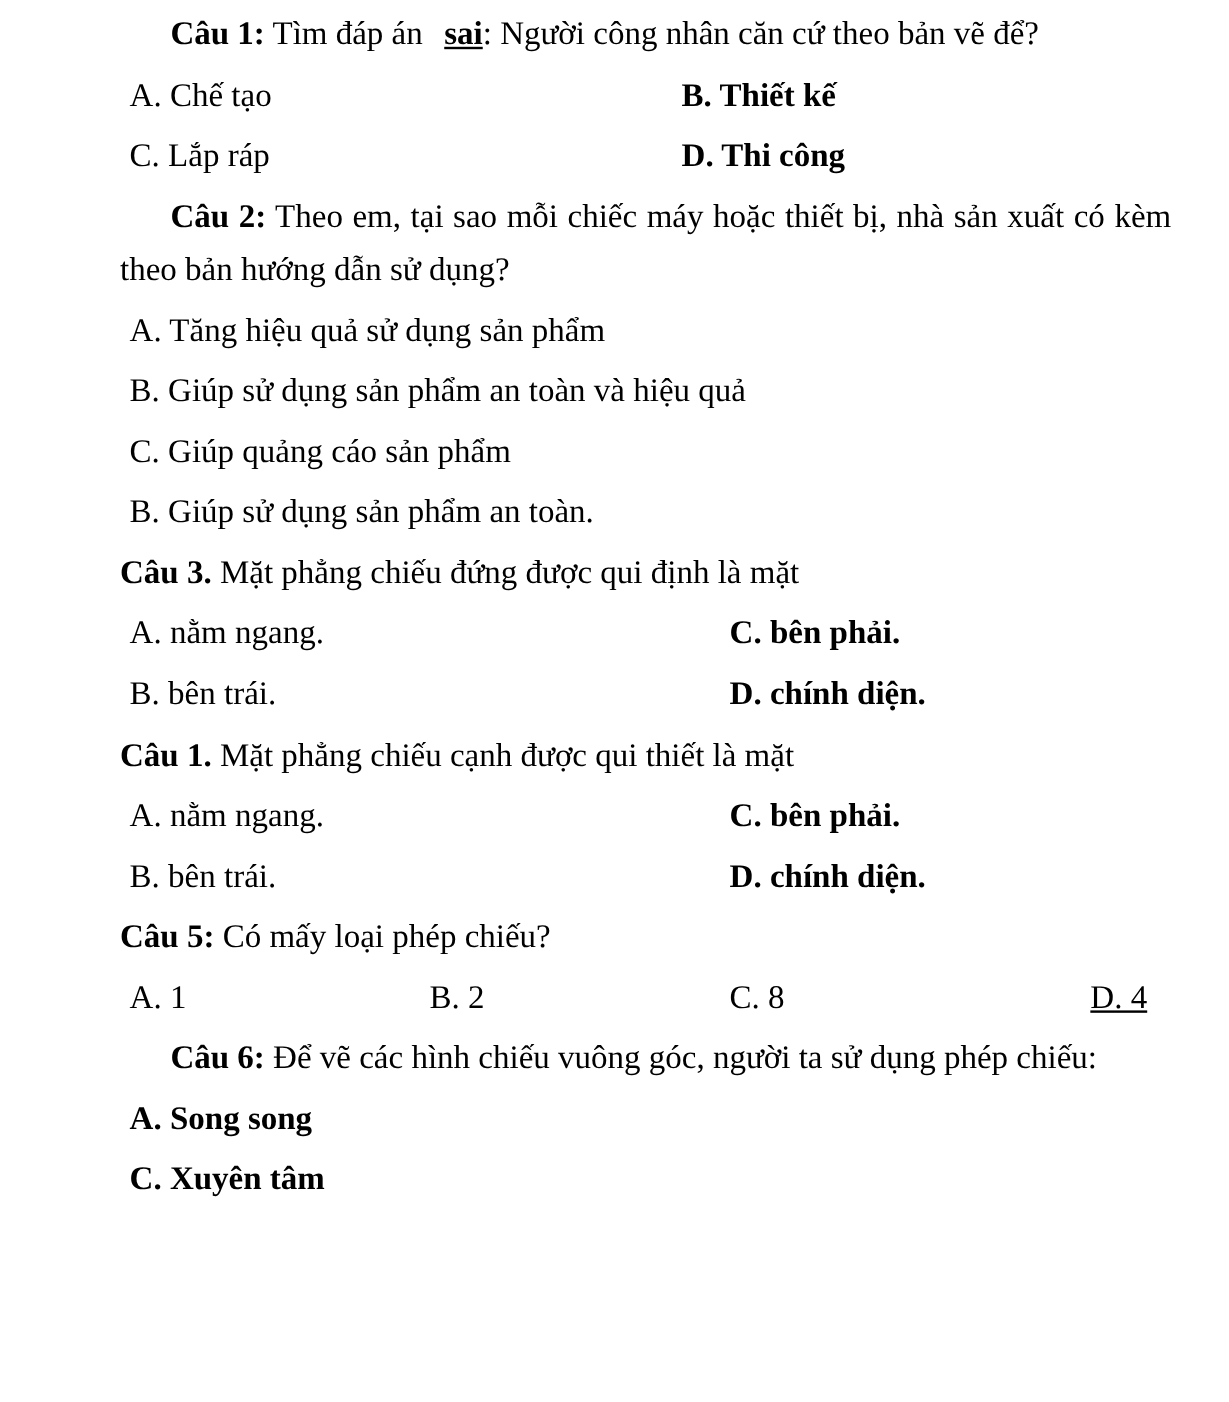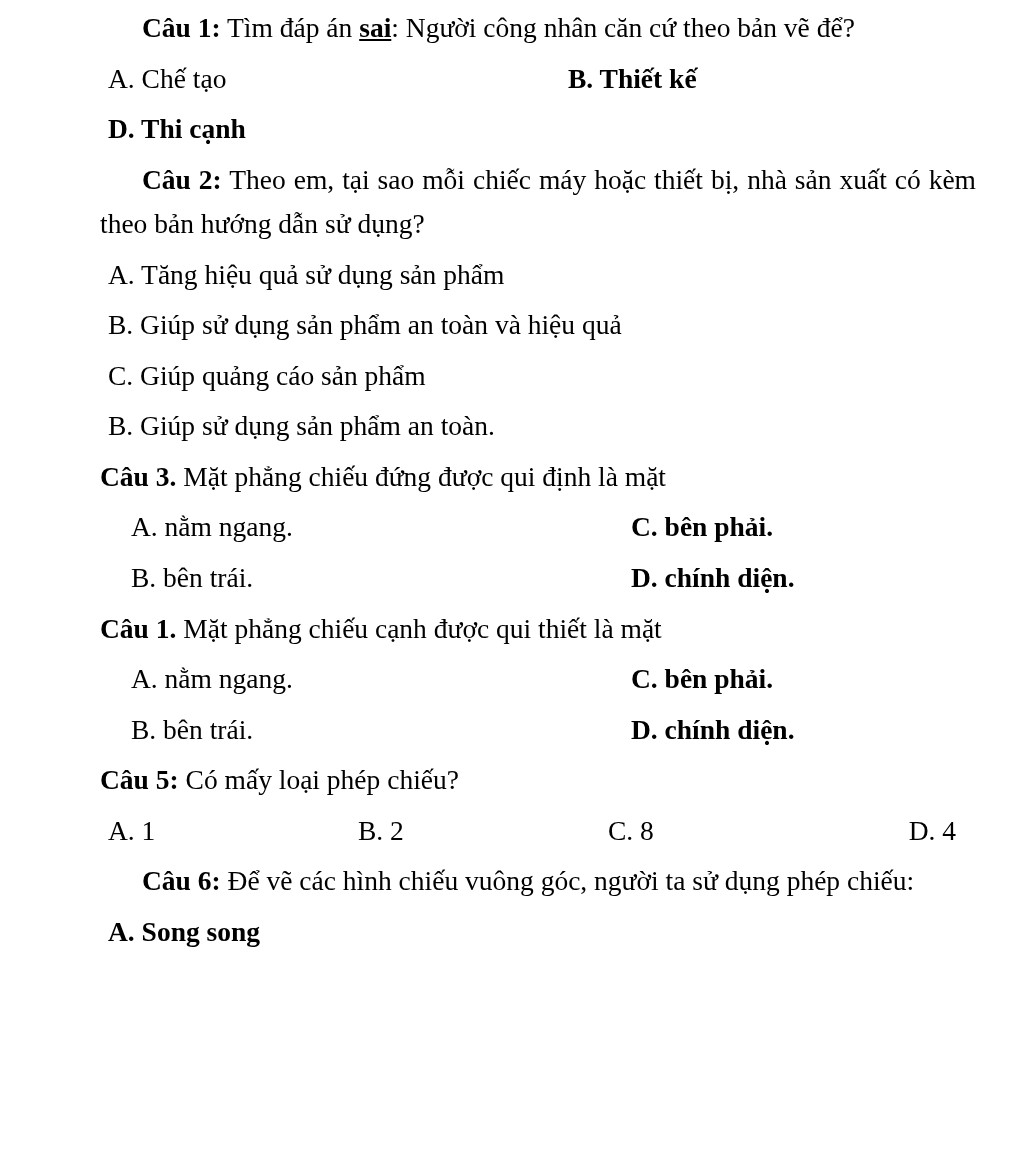--- a/index.html
+++ b/index.html
@@ -35,74 +35,76 @@
   .q-line {
     margin: 0;
     padding-top: 6px;
   }
   .lbl {
     font-weight: bold;
   }
   .u {
     font-weight: bold;
     text-decoration: underline;
+    margin-left: 11px;
   }
   .opts-2 {
     display: flex;
     width: 100%;
     padding-top: 6px;
   }
   .opts-2 > div:first-child {
     width: 468px;
     flex: 0 0 468px;
     padding-left: 8px;
     box-sizing: border-box;
   }
   .opts-2 > div:last-child {
     flex: 1;
     font-weight: bold;
   }
   .opts-2.narrow > div:first-child {
     width: 508px;
     flex: 0 0 508px;
-    margin-left: 23px;
   }
   .opts-1 {
     padding-top: 6px;
     padding-left: 8px;
   }
   .opts-4 {
     display: flex;
     width: 100%;
     padding-top: 6px;
     padding-left: 8px;
     box-sizing: border-box;
   }
   .opts-4 > div {
     flex: 0 0 250px;
   }
   .opts-4 > div:last-child {
     flex: 1;
     text-align: right;
     padding-right: 20px;
+    text-decoration: underline;
   }
 </style>
 </head>
 <body>
 
 <div class="page">
 
   <div class="block">
     <p class="q-para"><span class="lbl">Câu 1:</span><span> Tìm đáp án </span><span class="u">sai</span><span>: Người công nhân căn cứ theo bản vẽ để?</span></p>
     <div class="opts-2">
       <div>A. Chế tạo</div>
       <div>B. Thiết kế</div>
     </div>
     <div class="opts-2">
-      <div>D. Thi cạnh</div>
+      <div>C. Lắp ráp</div>
+      <div>D. Thi công</div>
     </div>
   </div>
 
   <div class="block">
     <p class="q-para"><span class="lbl">Câu 2:</span><span> Theo em, tại sao mỗi chiếc máy hoặc thiết bị, nhà sản xuất có kèm theo bản hướng dẫn sử dụng?</span></p>
     <div class="opts-1">A. Tăng hiệu quả sử dụng sản phẩm</div>
     <div class="opts-1">B. Giúp sử dụng sản phẩm an toàn và hiệu quả</div>
     <div class="opts-1">C. Giúp quảng cáo sản phẩm</div>
     <div class="opts-1">B. Giúp sử dụng sản phẩm an toàn.</div>
   </div>
@@ -140,16 +142,17 @@
       <div>D. 4</div>
     </div>
   </div>
 
   <div class="block">
     <p class="q-para"><span class="lbl">Câu 6:</span><span> Để vẽ các hình chiếu vuông góc, người ta sử dụng phép chiếu:</span></p>
     <div class="opts-2">
       <div>A. Song song</div>
     </div>
     <div class="opts-2">
+      <div>C. Xuyên tâm</div>
     </div>
   </div>
 
 </div>
 
 </body></html>

